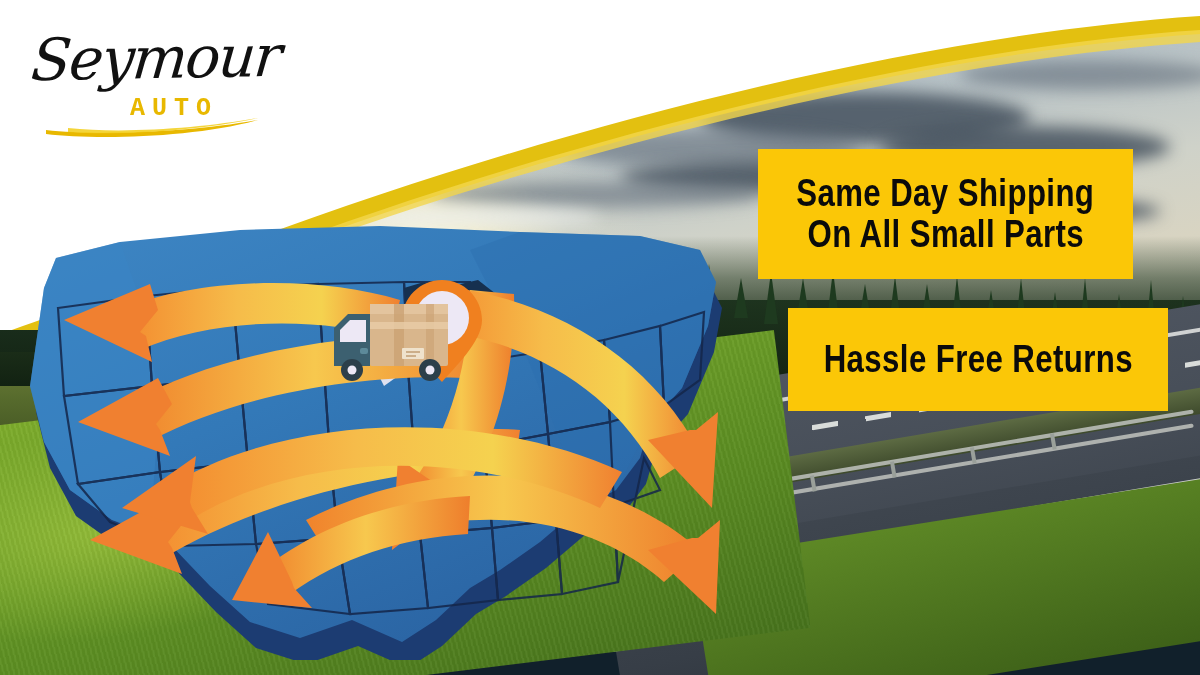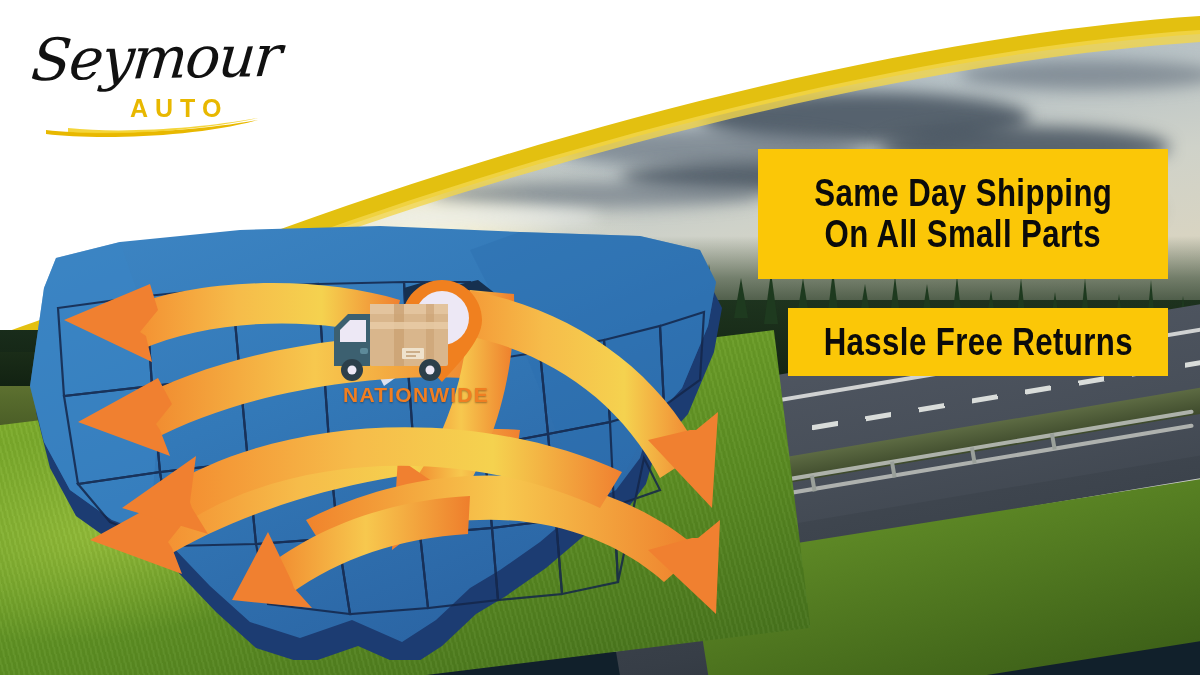--- a/index.html
+++ b/index.html
@@ -107,21 +107,21 @@
   
   .logo { position:absolute; left:26px; top:22px; width:250px; height:110px; }
   .logo-word {
     position:absolute; left:6px; top:2px;
     font-family:"DejaVu Serif", serif;
     font-style:italic; font-size:58px; font-weight:400; color:#111;
     letter-spacing:-2px; transform:skewX(-6deg) rotate(-1deg);
   }
   .logo-auto {
     position:absolute; left:104px; top:72px;
-    font-family:Liberation Sans, sans-serif;
+    font-family:Liberation Mono, monospace;
     font-size:25px; font-weight:700; letter-spacing:7px; color:#E8B800;
   }
   .logo-swoosh { position:absolute; left:18px; top:92px; width:216px; height:26px; }
 
   
   .mapwrap { position:absolute; left:0px; top:190px; width:790px; height:470px; }
 
   
   .badge { position:absolute; left:316px; top:272px; width:200px; height:180px; }
   .badge-txt {
@@ -143,23 +143,23 @@
   }
   .callout span {
     display:block;
     font-family:"Liberation Sans", sans-serif;
     font-weight:700; color:#0b0b0b;
     line-height:1.04;
     transform:scaleX(.80);
     white-space:nowrap;
     letter-spacing:.5px;
   }
-  #callout-1 { left:758px; top:149px; width:410px; height:130px; }
+  #callout-1 { left:758px; top:149px; width:375px; height:130px; }
   #callout-1 span { font-size:39px; }
-  #callout-2 { left:788px; top:308px; width:380px; height:68px; }
+  #callout-2 { left:788px; top:308px; width:380px; height:103px; }
   #callout-2 span { font-size:39px; }
   #callout-3 { left:758px; top:438px; width:410px; height:132px; }
   #callout-3 span { font-size:39px; }
 </style>
 </head>
 <body>
 
 <div id="banner">
 
   <div class="photo">
@@ -391,21 +391,20 @@
         <path d="M18,56 L32,42 L54,42 L54,94 L18,94 Z" fill="#3C6070"></path>
         <path d="M24,58 L34,48 L50,48 L50,70 L24,70 Z" fill="#EDE8F5"></path>
         <rect x="44" y="76" width="8" height="6" rx="2" fill="#5D8A9A"></rect>
 
         <circle cx="36" cy="98" r="11" fill="#2C3F4A"></circle>
         <circle cx="36" cy="98" r="4.5" fill="#EDE8F5"></circle>
         <circle cx="114" cy="98" r="11" fill="#2C3F4A"></circle>
         <circle cx="114" cy="98" r="4.5" fill="#EDE8F5"></circle>
       </g>
     </svg>
-    <div class="badge-txt badge-l1">NATIONWIDE</div>
   </div>
 
   <div class="callout" id="callout-1">
     <span>Same Day Shipping</span>
     <span>On All Small Parts</span>
   </div>
 
   <div class="callout" id="callout-2">
     <span>Hassle Free Returns</span>
   </div>

